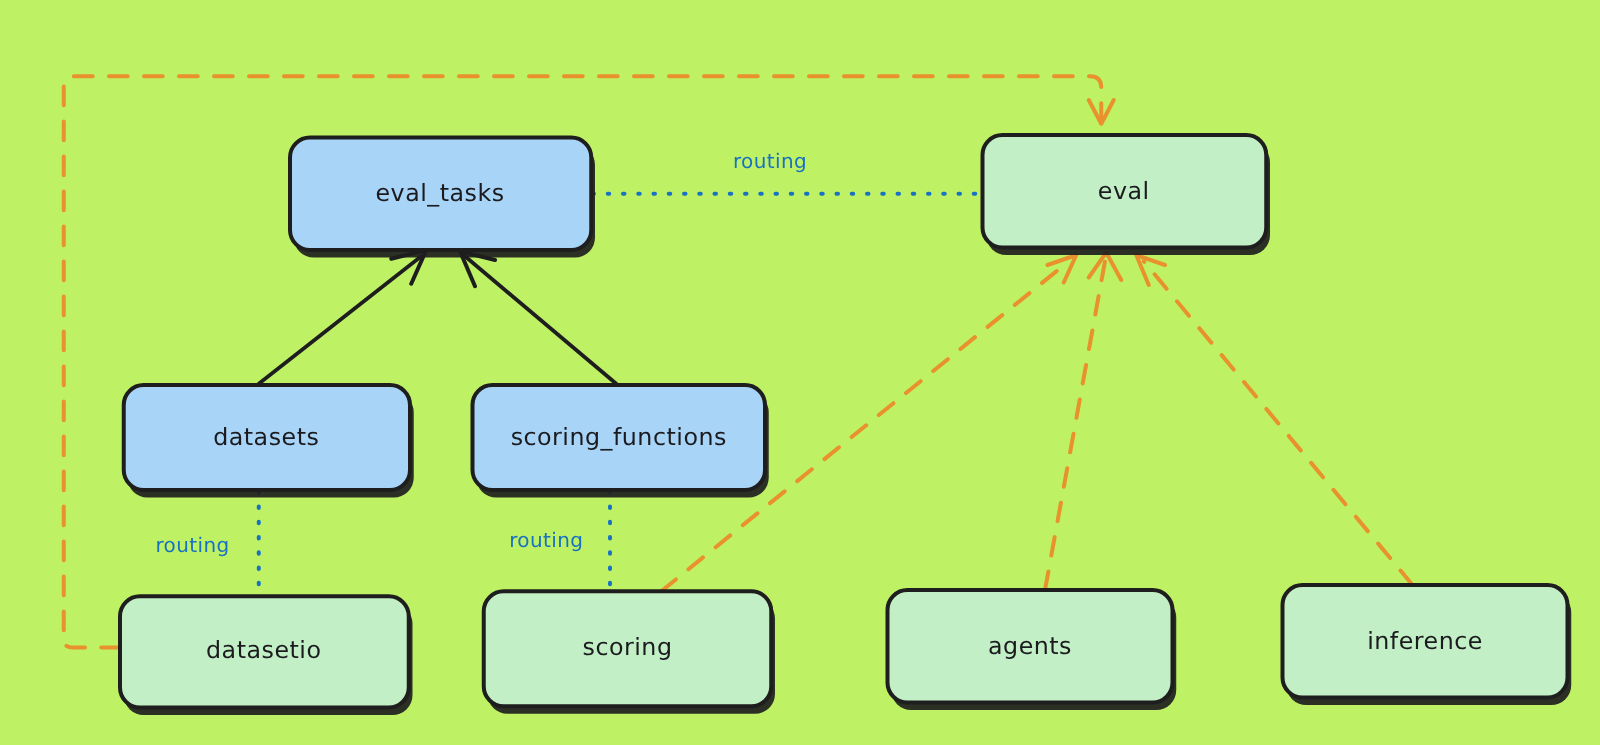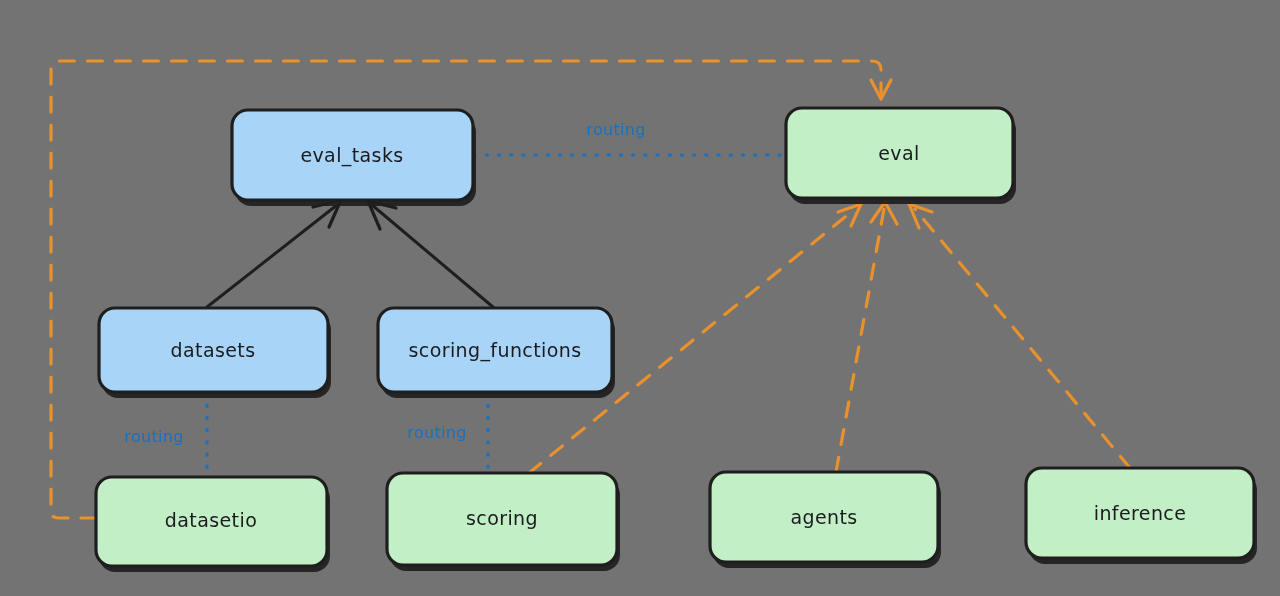--- a/index.html
+++ b/index.html
@@ -12,21 +12,21 @@
     width: 1280px;
     height: 596px;
     overflow: hidden;
     font-family: "DejaVu Sans", sans-serif;
     position: relative;
   }
   #diagram-root {
     position: relative;
     width: 1280px;
     height: 596px;
-    background: #737373;
+    background: #bef264;
   }
   svg.diagram-canvas {
     position: absolute;
     top: 0;
     left: 0;
     width: 1280px;
     height: 596px;
   }
   .node-label {
     font-family: "DejaVu Sans", sans-serif;

